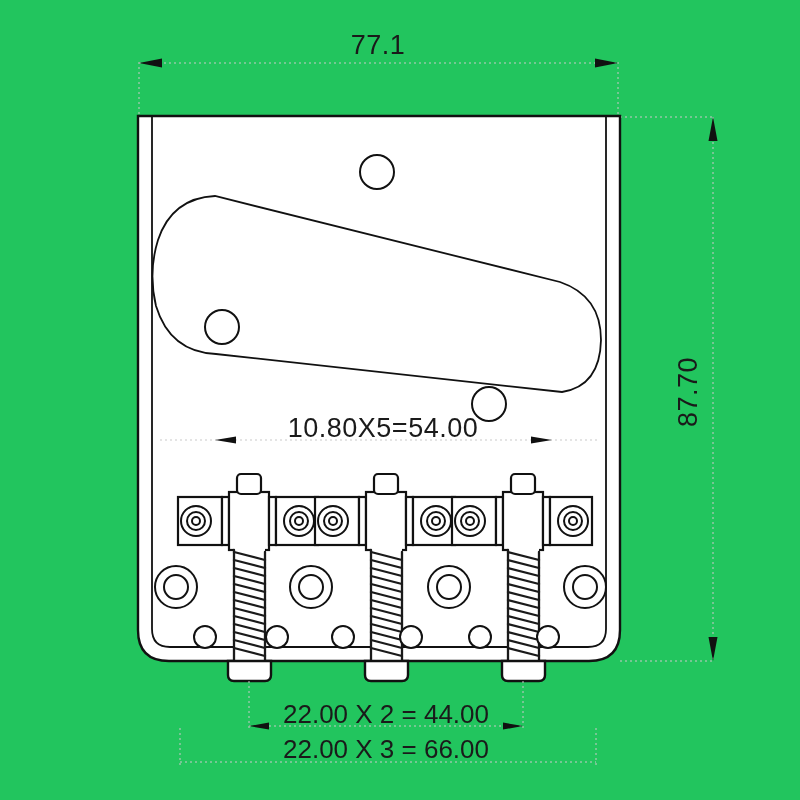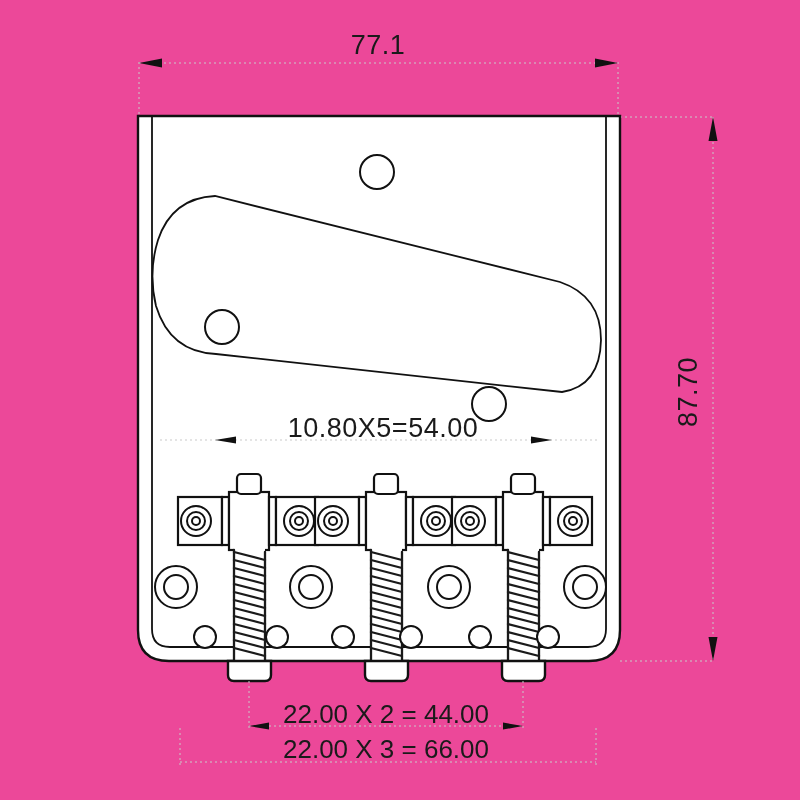--- a/index.html
+++ b/index.html
@@ -11,21 +11,21 @@
   body {
     width: 800px;
     height: 800px;
     overflow: hidden;
     font-family: "Liberation Sans", sans-serif;
   }
   #drawing-root {
     position: relative;
     width: 800px;
     height: 800px;
-    background: #ec4899;
+    background: #22c55e;
   }
   svg#tech-drawing {
     display: block;
     width: 800px;
     height: 800px;
   }
   .dim-text {
     font-family: "Liberation Sans", sans-serif;
     font-size: 27px;
     fill: #1a1a1a;

